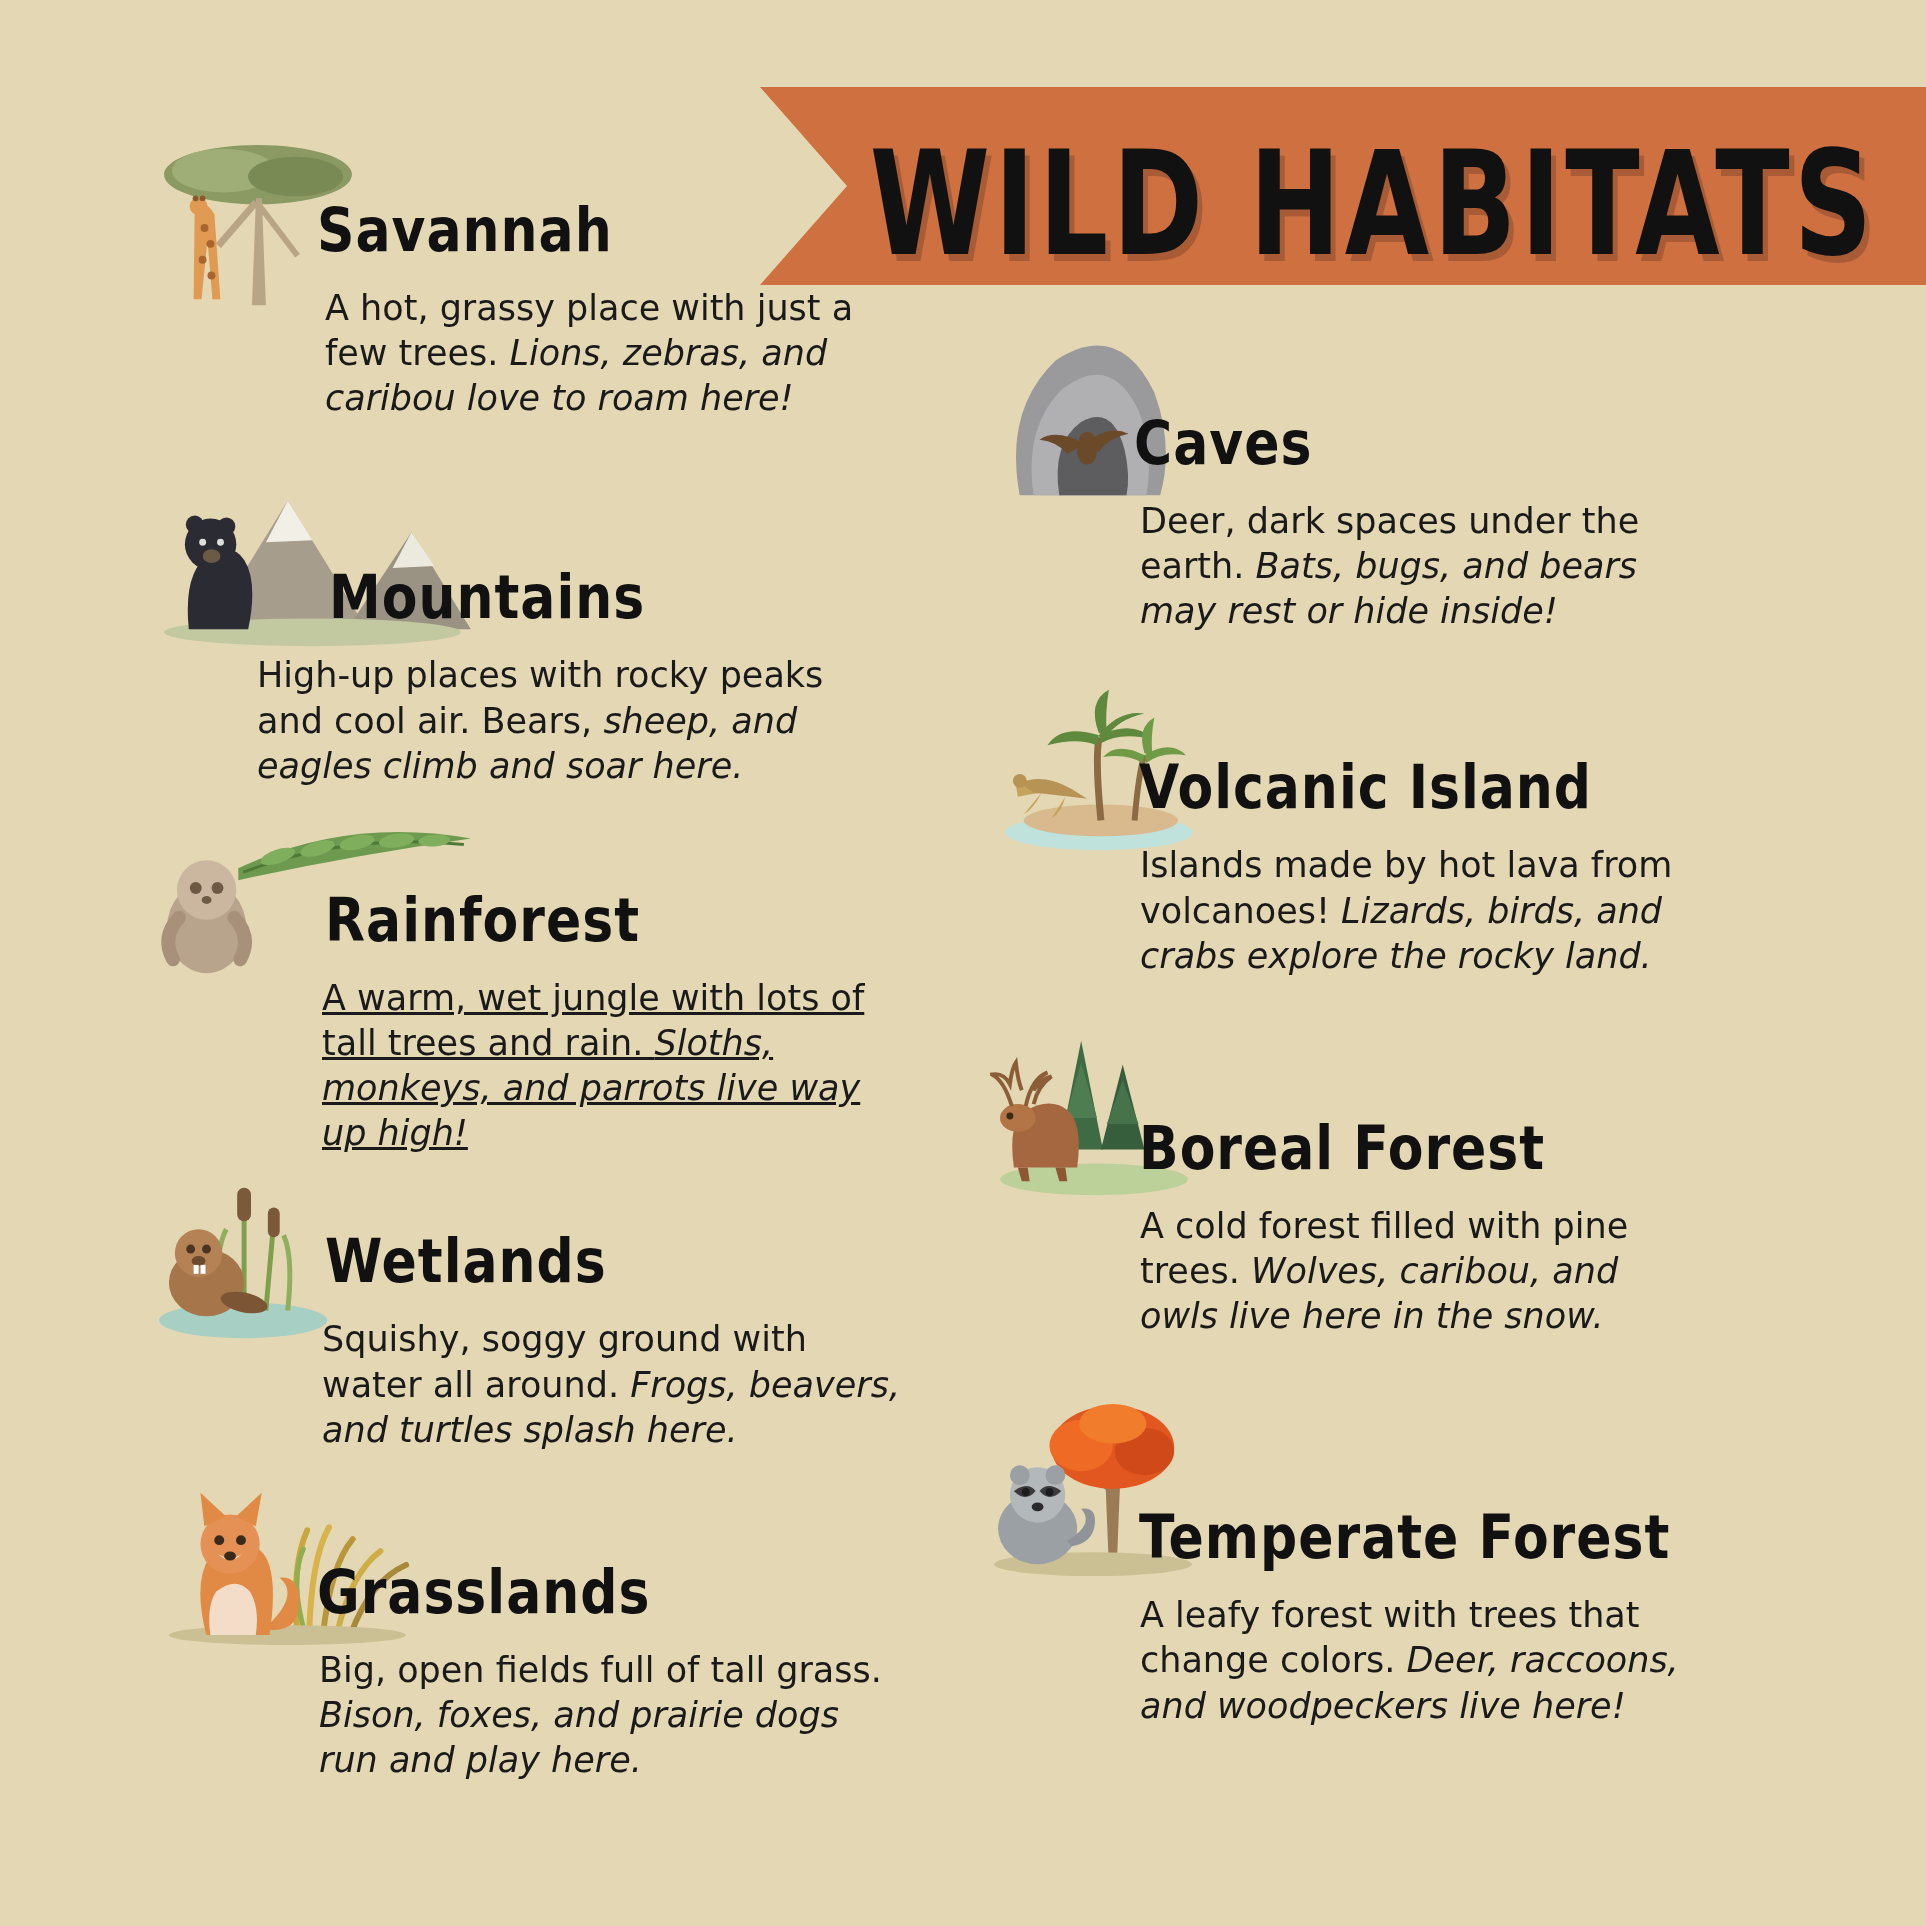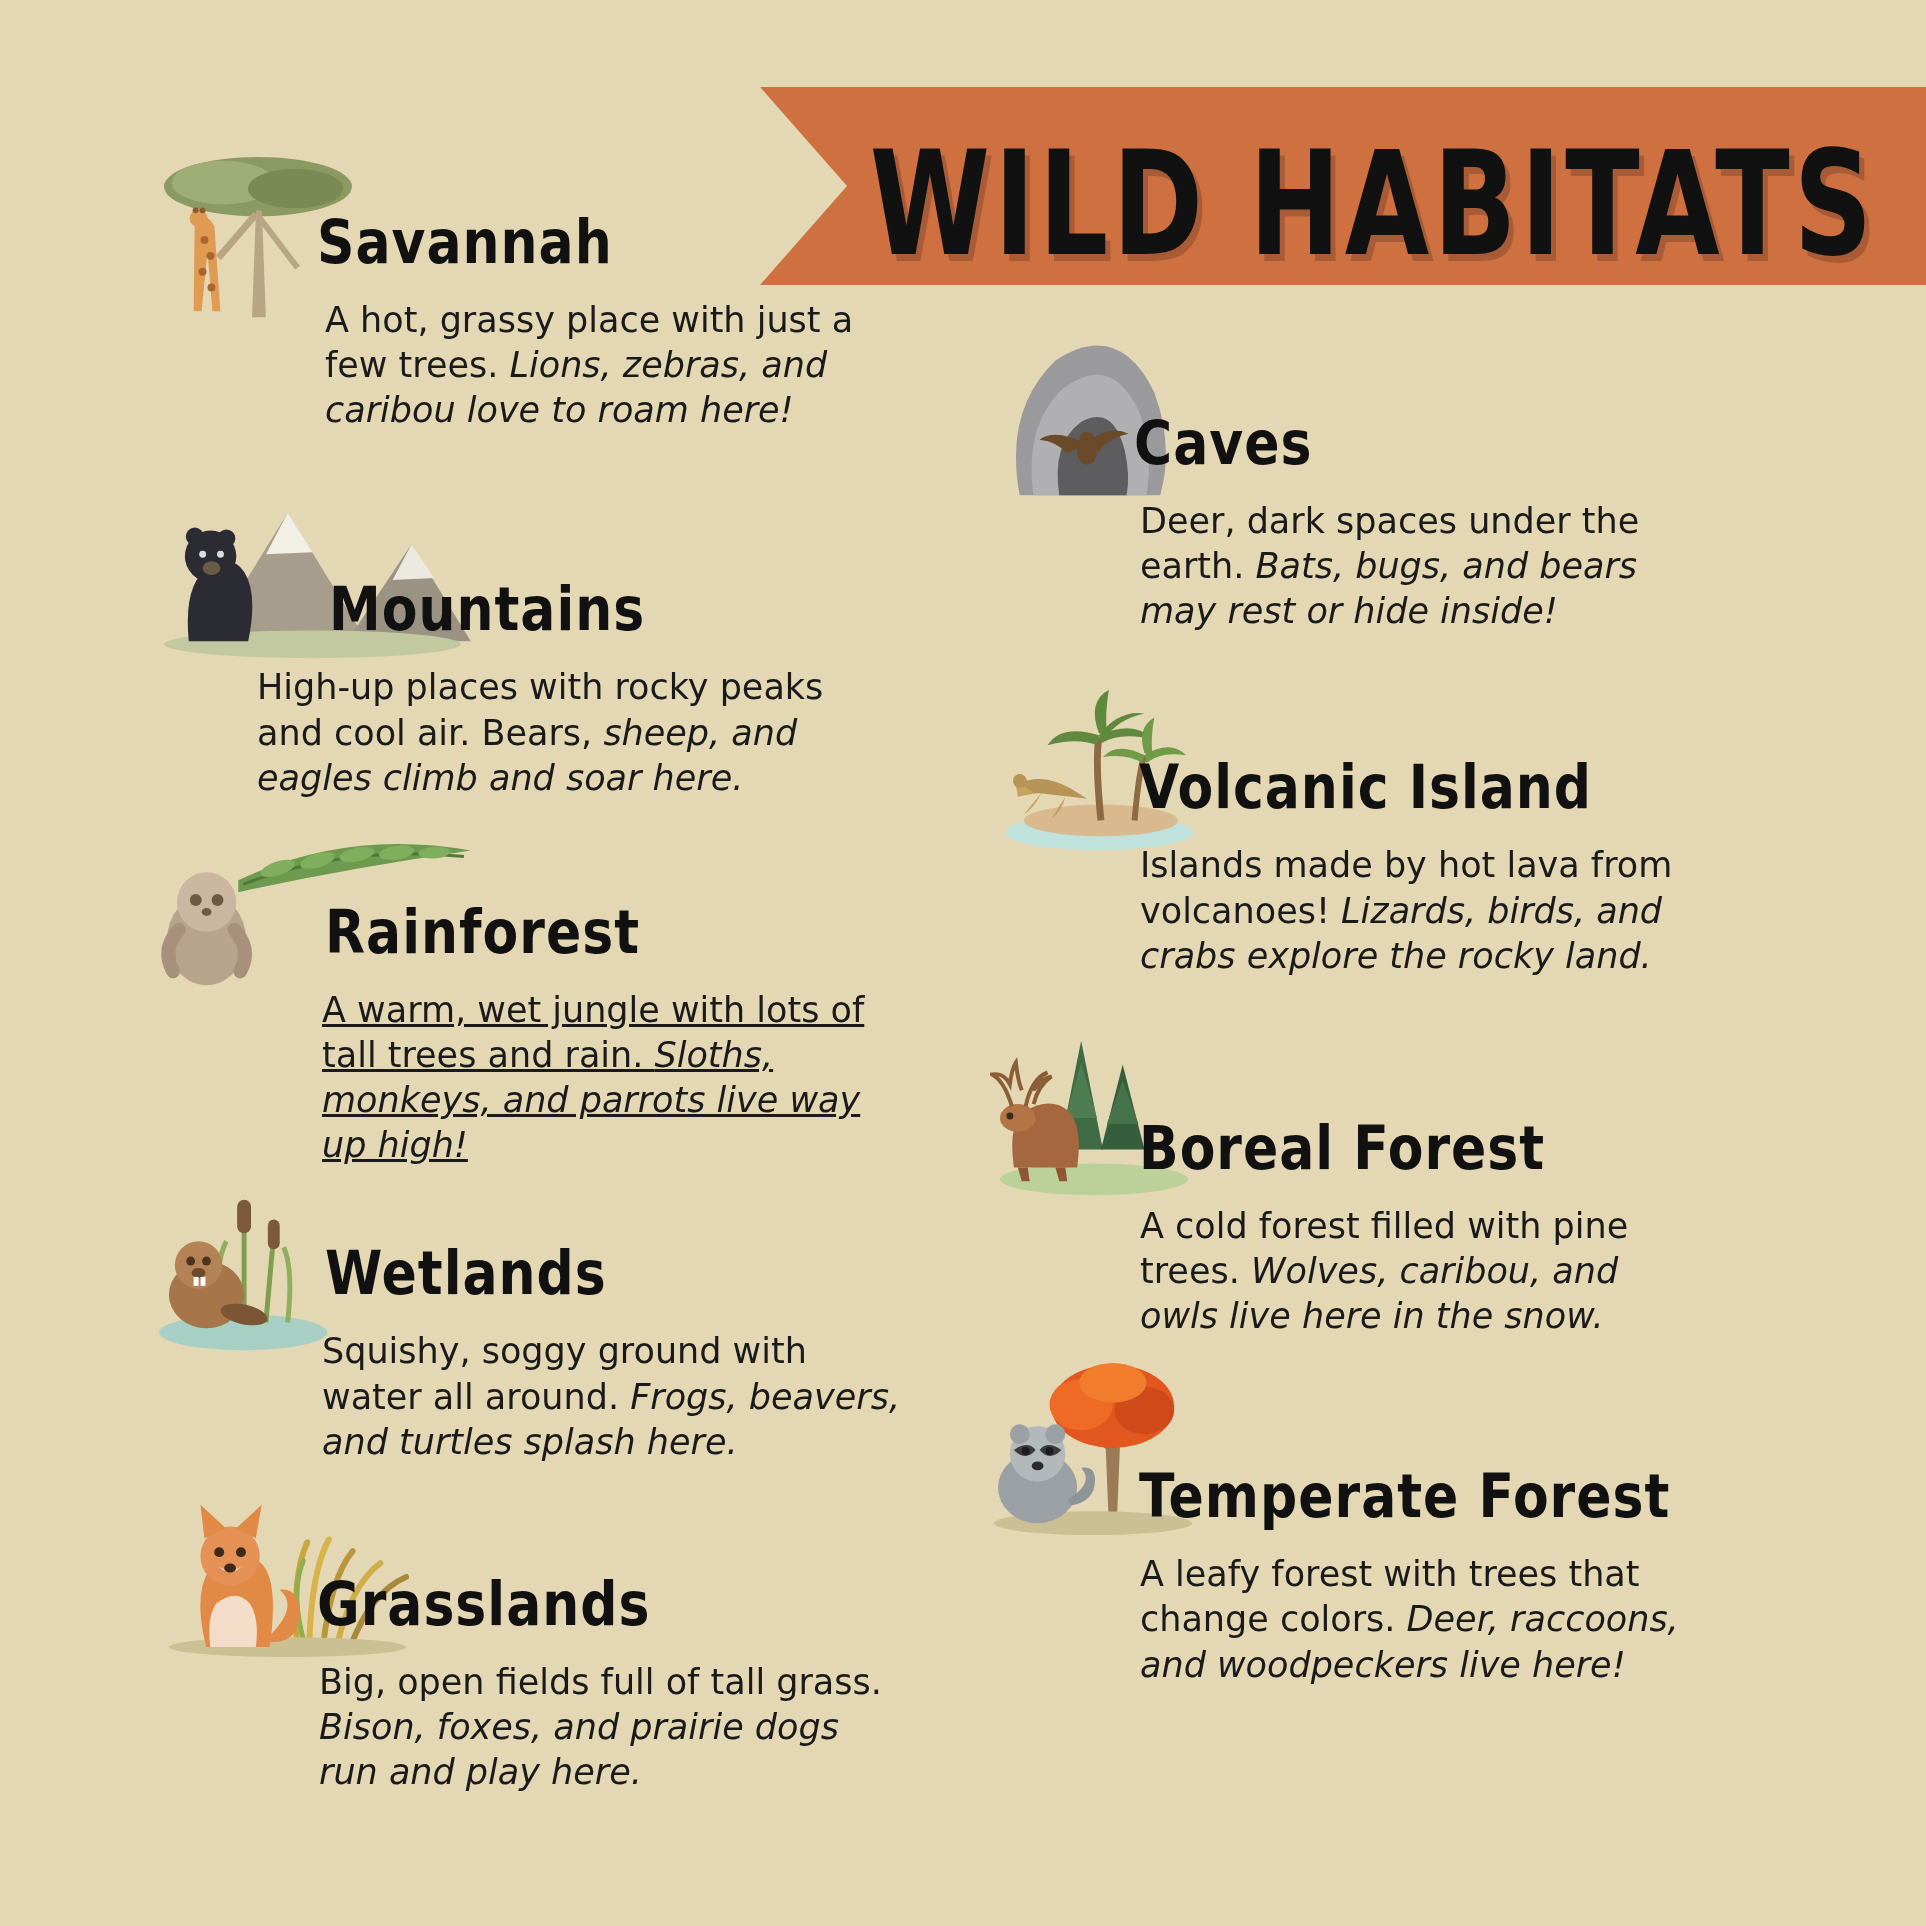--- a/index.html
+++ b/index.html
@@ -36,21 +36,21 @@
     color: #111;
     text-shadow: 5px 5px 0 rgba(0,0,0,0.18);
     transform: scaleY(1.35) scaleX(1.02);
     white-space: nowrap;
     padding-left: 59px;
   }
 
   
   .col {
     position: absolute;
-    top: 149px;
+    top: 137px;
   }
   .col-left  { left: 149px;  width: 752px; }
   .col-right { left: 990px; width: 713px; top: 327px; }
 
   .entry {
     position: relative;
     margin-bottom: 22px;
   }
   .entry-inner {
     position: relative;
@@ -115,21 +115,21 @@
   .e-temperate  .habitat-title { margin-left: 149px; padding-top: 117px; }
   .e-temperate  .habitat-desc  { margin-left: 150px; max-width: 594px; }
 
   .sp-savannah  { margin-bottom: 50px; }
   .sp-mountains { margin-bottom: 10px; }
   .sp-rainforest{ margin-bottom: 6px; }
   .sp-wetlands  { margin-bottom: 8px; }
 
   .sp-caves     { margin-bottom: 40px; }
   .sp-volcanic  { margin-bottom: 40px; }
-  .sp-boreal    { margin-bottom: 18px; }
+  .sp-boreal    { margin-bottom: 59px; }
 </style>
 </head>
 <body>
 
 <div class="banner">
   <div class="banner-title">WILD HABITATS</div>
 </div>
 
 <div class="col col-left">
 

